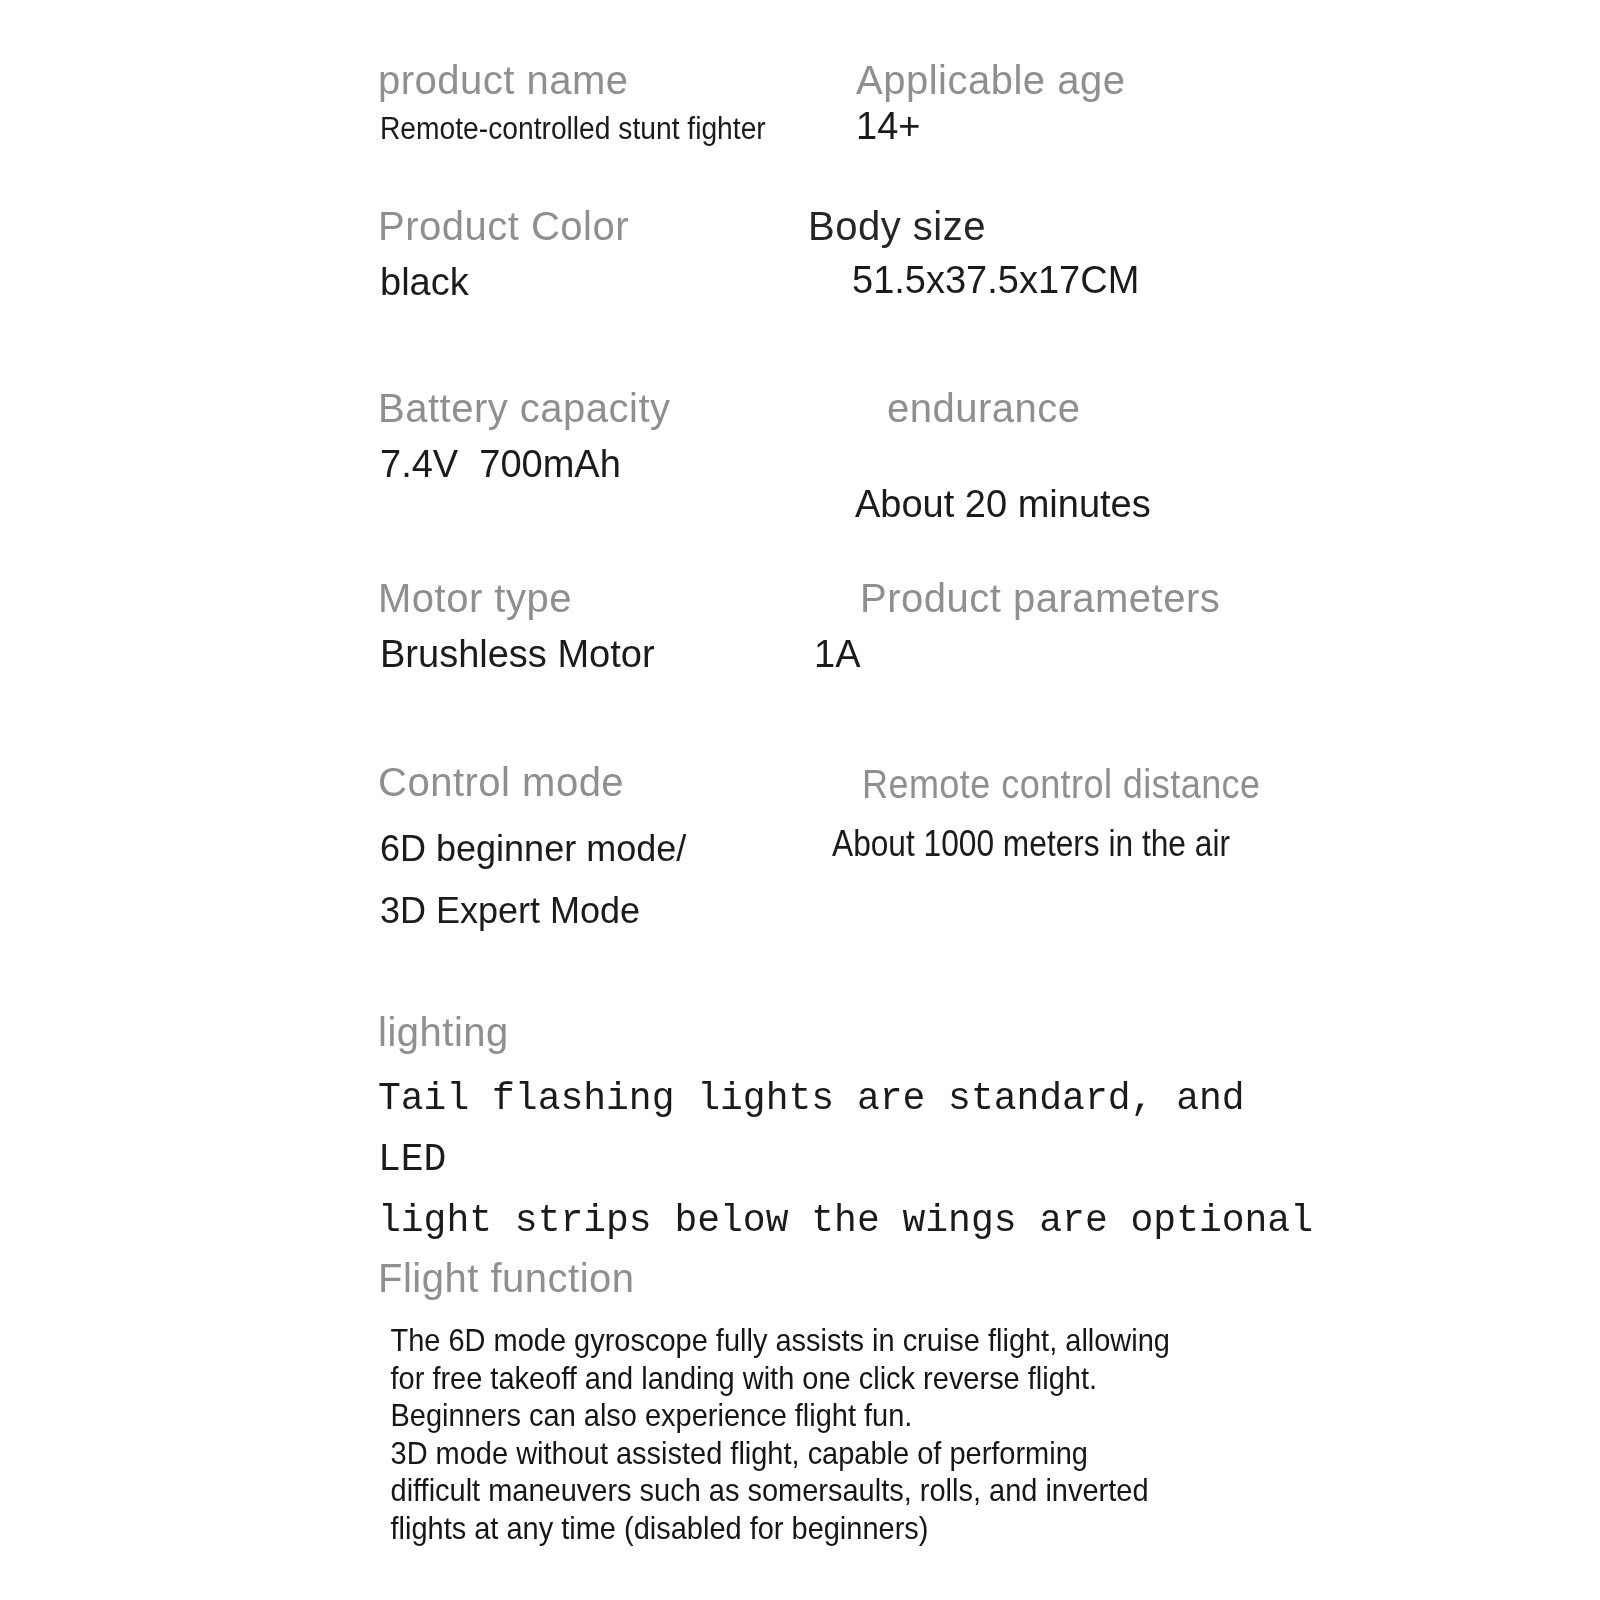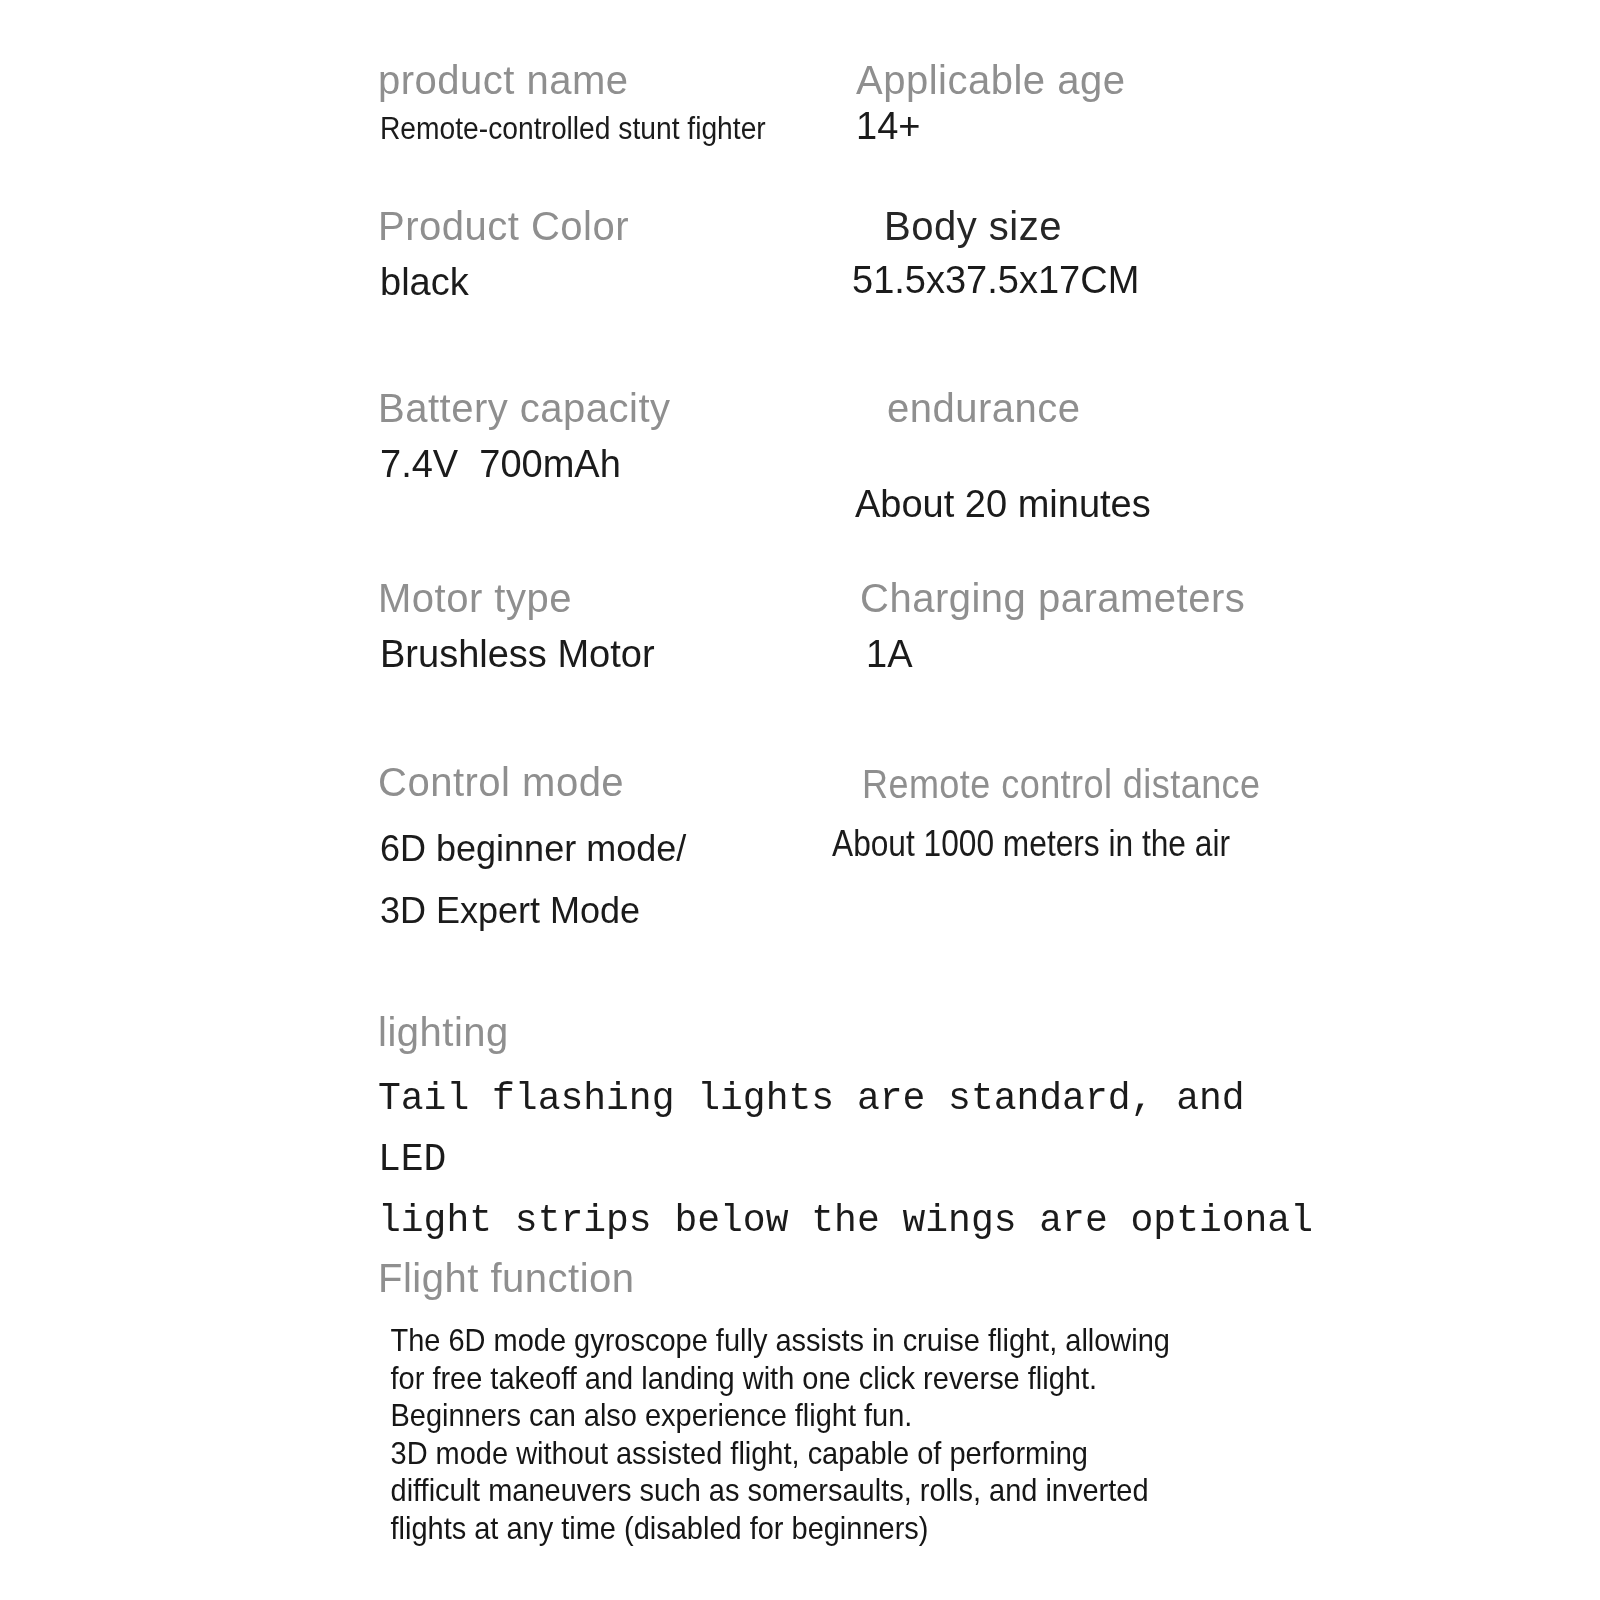--- a/index.html
+++ b/index.html
@@ -16,32 +16,32 @@
   .val  { font-size:38px; color:#1b1b1b; }
   .cond { transform-origin:0 0; white-space:pre; }
 
   .r1l-lbl{ left:378px; top:56px; }
   .r1l-val{ left:380px; top:110px; font-size:31px; transform:scaleX(0.91); }
   .r1r-lbl{ left:856px; top:56px; }
   .r1r-val{ left:856px; top:104px; }
 
   .r2l-lbl{ left:378px; top:202px; }
   .r2l-val{ left:380px; top:260px; }
-  .r2r-lbl{ left:884px; top:202px;text-align:right; }
+  .r2r-lbl{ left:808px; top:202px;text-align:right; }
   .r2r-val{ left:852px; top:258px; }
 
   .r3l-lbl{ left:378px; top:384px; }
   .r3l-val{ left:380px; top:442px; }
   .r3r-lbl{ left:855px; top:384px;margin-left:32px; }
   .r3r-val{ left:855px; top:442px;margin-top:40px; }
 
   .r4l-lbl{ left:378px; top:574px; }
   .r4l-val{ left:380px; top:632px; }
   .r4r-lbl{ left:860px; top:574px; }
-  .r4r-val{ left:866px; top:632px; }
+  .r4r-val{ left:814px; top:632px; }
 
   .r5l-lbl{ left:378px; top:758px; }
   .r5l-val{ left:380px; top:818px; font-size:36px; line-height:62px; }
   .r5r-lbl{ left:862px; top:760px; font-size:40px; transform:scaleX(0.90); }
   .r5r-val{ left:832px; top:822px; font-size:36px; transform:scaleX(0.88); }
 
   .sec1-lbl{ left:378px; top:1008px; }
   .sec1-val{ left:378px; top:1068px; line-height:61px;font-family:Liberation Mono, monospace; }
 
   .sec2-lbl{ left:378px; top:1254px; }
@@ -62,21 +62,21 @@
   <div class="cell lbl-dark r2r-lbl">Body size</div>
   <div class="cell val r2r-val">51.5x37.5x17CM</div>
 
   <div class="cell lbl r3l-lbl">Battery capacity</div>
   <div class="cell val r3l-val">7.4V  700mAh</div>
   <div class="cell lbl r3r-lbl">endurance</div>
   <div class="cell val r3r-val">About 20 minutes</div>
 
   <div class="cell lbl r4l-lbl">Motor type</div>
   <div class="cell val r4l-val">Brushless Motor</div>
-  <div class="cell lbl r4r-lbl">Charging parameters</div>
+  <div class="cell lbl r4r-lbl">Product parameters</div>
   <div class="cell val r4r-val">1A</div>
 
   <div class="cell lbl r5l-lbl">Control mode</div>
   <div class="cell val r5l-val">6D beginner mode/
 3D Expert Mode</div>
   <div class="cell lbl cond r5r-lbl">Remote control distance</div>
   <div class="cell val cond r5r-val">About 1000 meters in the air</div>
 
   <div class="cell lbl sec1-lbl">lighting</div>
   <div class="cell val sec1-val">Tail flashing lights are standard, and LED

